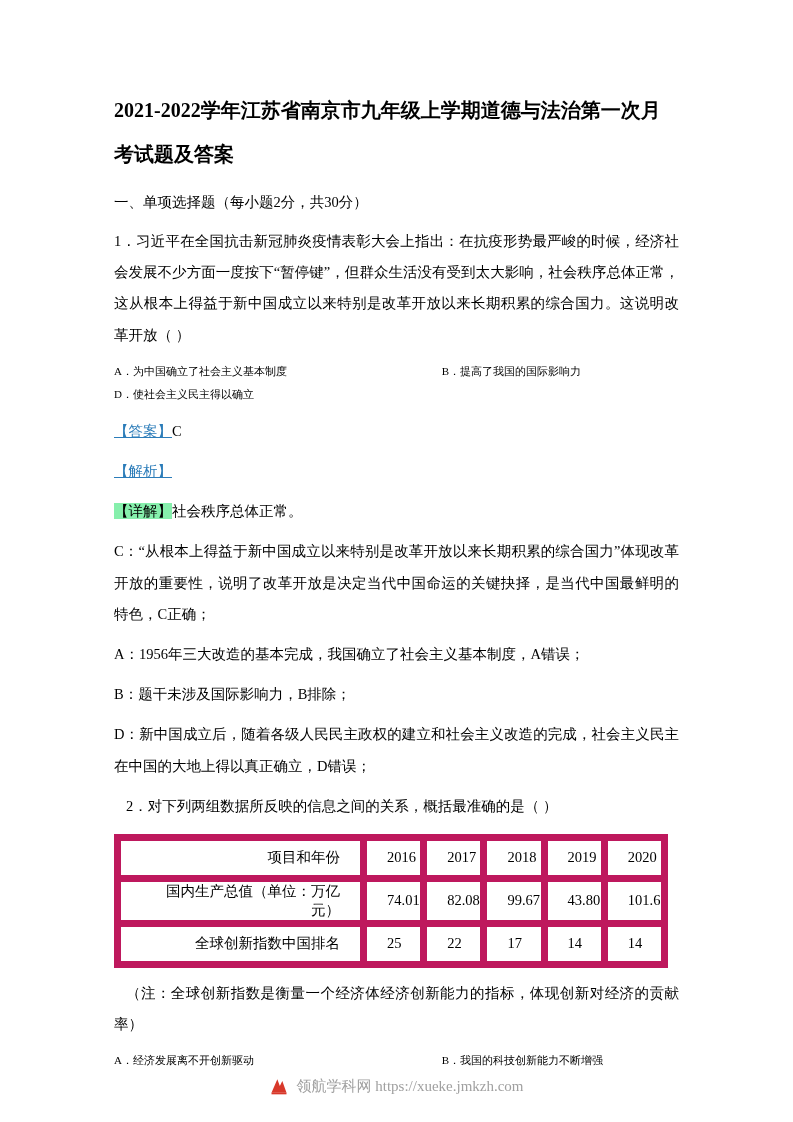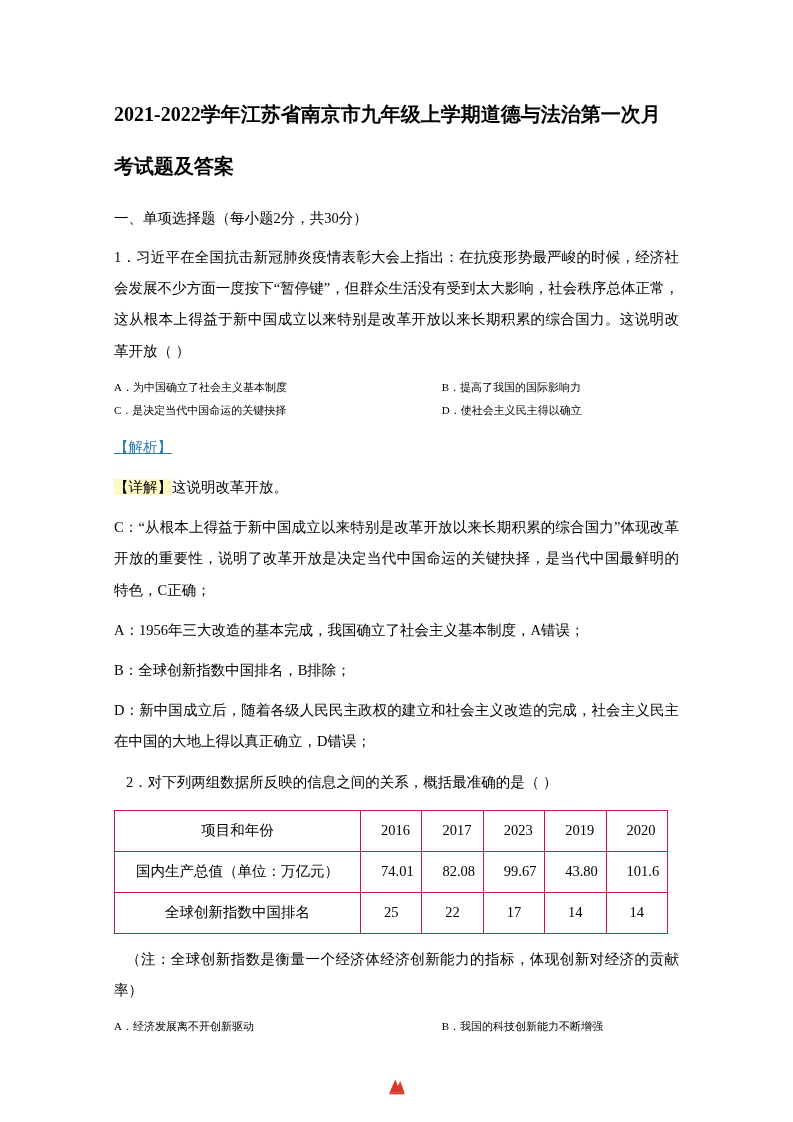--- a/index.html
+++ b/index.html
@@ -6,21 +6,21 @@
   html,body { background:#ffffff; }
   body {
     width:793px; height:1122px;
     font-family:"Liberation Serif","DejaVu Serif",serif;
     color:#000; position:relative; overflow:hidden;
   }
   .page { padding:88px 114px 0 114px; }
 
   .title {
     font-size:20px; font-weight:bold;
-    line-height:52px; margin-bottom:12px;
+    line-height:44px; margin-bottom:12px;
     color:#000;
   }
   .section { font-size:14.5px; line-height:2.0; margin-bottom:0; }
 
   p.body {
     font-size:14.5px; line-height:2.15;
     text-align:justify; margin:9px 0;
   }
   p.stem { text-align:justify; }
   p.indent { text-indent:12px; }
@@ -28,30 +28,30 @@
   .opts {
     display:grid; grid-template-columns:58% 42%;
     font-size:11px; line-height:2.15; margin:9px 0;
   }
   .opt { display:block; }
 
   .tag-blue {
     color:#2b7cb9; text-decoration:underline;
     text-decoration-color:#2b7cb9;
   }
-  .tag-gray { background:#fef9c3; }
+  .tag-gray { background:#86efac; }
 
   table.data-table {
     border-collapse:collapse; width:554px;
     margin:12px 0 10px 0; table-layout:fixed;
     font-size:14.5px;
   }
   table.data-table td {
-    border:1px solid #be185d; height:41px;
-    padding:0 20px; vertical-align:middle; text-align:center;
+    border:7px solid #be185d; height:41px;
+    padding:0 20px; vertical-align:middle; text-align:right;
   }
   table.data-table td.c0 { width:246px; }
 
   p.note { margin:4px 0 9px 0; text-indent:12px; }
 
   .footer {
     position:absolute; left:0; bottom:26px; width:100%;
     display:flex; align-items:center; justify-content:center; gap:7px;
     color:#a0a0a0; font-size:15px;
   }
@@ -64,43 +64,43 @@
 
   <h1 class="title">2021-2022学年江苏省南京市九年级上学期道德与法治第一次月考试题及答案</h1>
 
   <p class="section">一、单项选择题（每小题2分，共30分）</p>
 
   <p class="body stem">1．习近平在全国抗击新冠肺炎疫情表彰大会上指出：在抗疫形势最严峻的时候，经济社会发展不少方面一度按下“暂停键”，但群众生活没有受到太大影响，社会秩序总体正常，这从根本上得益于新中国成立以来特别是改革开放以来长期积累的综合国力。这说明改革开放（    ）</p>
 
   <div class="opts">
     <span class="opt">A．为中国确立了社会主义基本制度</span>
     <span class="opt">B．提高了我国的国际影响力</span>
-    <span class="opt">C．是决定当代中国命运的关键抉择</span>
     <span class="opt">D．使社会主义民主得以确立</span>
   </div>
 
+  <p class="body"><span class="tag-blue">【答案】</span><span>C</span></p>
 
   <p class="body"><span class="tag-blue">【解析】</span></p>
 
-  <p class="body"><span class="tag-gray">【详解】</span><span>这说明改革开放。</span></p>
+  <p class="body"><span class="tag-gray">【详解】</span><span>社会秩序总体正常。</span></p>
 
   <p class="body">C：“从根本上得益于新中国成立以来特别是改革开放以来长期积累的综合国力”体现改革开放的重要性，说明了改革开放是决定当代中国命运的关键抉择，是当代中国最鲜明的特色，C正确；</p>
   <p class="body">A：1956年三大改造的基本完成，我国确立了社会主义基本制度，A错误；</p>
-  <p class="body">B：全球创新指数中国排名，B排除；</p>
+  <p class="body">B：题干未涉及国际影响力，B排除；</p>
   <p class="body">D：新中国成立后，随着各级人民民主政权的建立和社会主义改造的完成，社会主义民主在中国的大地上得以真正确立，D错误；</p>
 
   <p class="body stem indent">2．对下列两组数据所反映的信息之间的关系，概括最准确的是（    ）</p>
 
   <table class="data-table">
     <tbody>
       <tr>
         <td class="c0">项目和年份</td>
         <td>2016</td>
         <td>2017</td>
-        <td>2023</td>
+        <td>2018</td>
         <td>2019</td>
         <td>2020</td>
       </tr>
       <tr>
         <td class="c0">国内生产总值（单位：万亿元）</td>
         <td>74.01</td>
         <td>82.08</td>
         <td>99.67</td>
         <td>43.80</td>
         <td>101.6</td>
@@ -124,13 +124,14 @@
 
   </div>
 
 </div>
 
 <div class="footer">
   <svg viewBox="0 0 24 24" width="20" height="20" aria-hidden="true">
     <path fill="#d8382a" d="M3 20 L10 4 L13 12 L16 6 L21 20 Z"></path>
     <rect fill="#d8382a" x="3" y="20" width="18" height="2"></rect>
   </svg>
+  <span>领航学科网 https://xueke.jmkzh.com</span>
 </div>
 
 </body></html>

